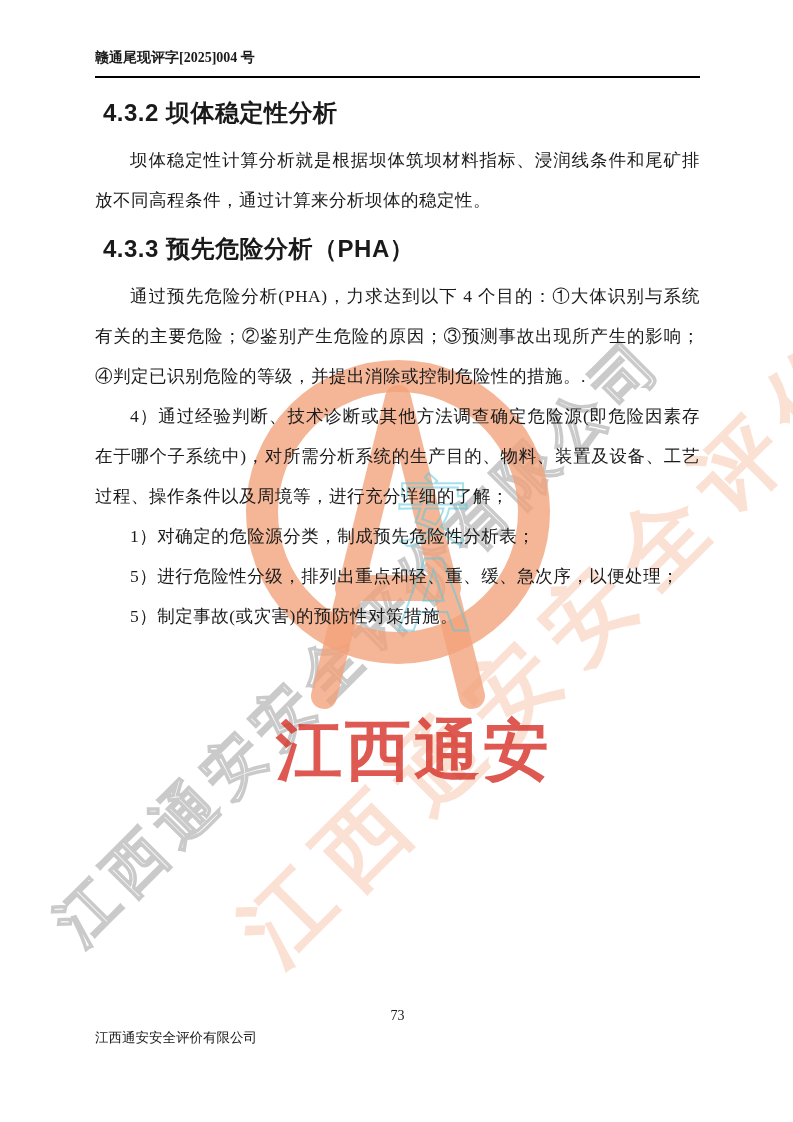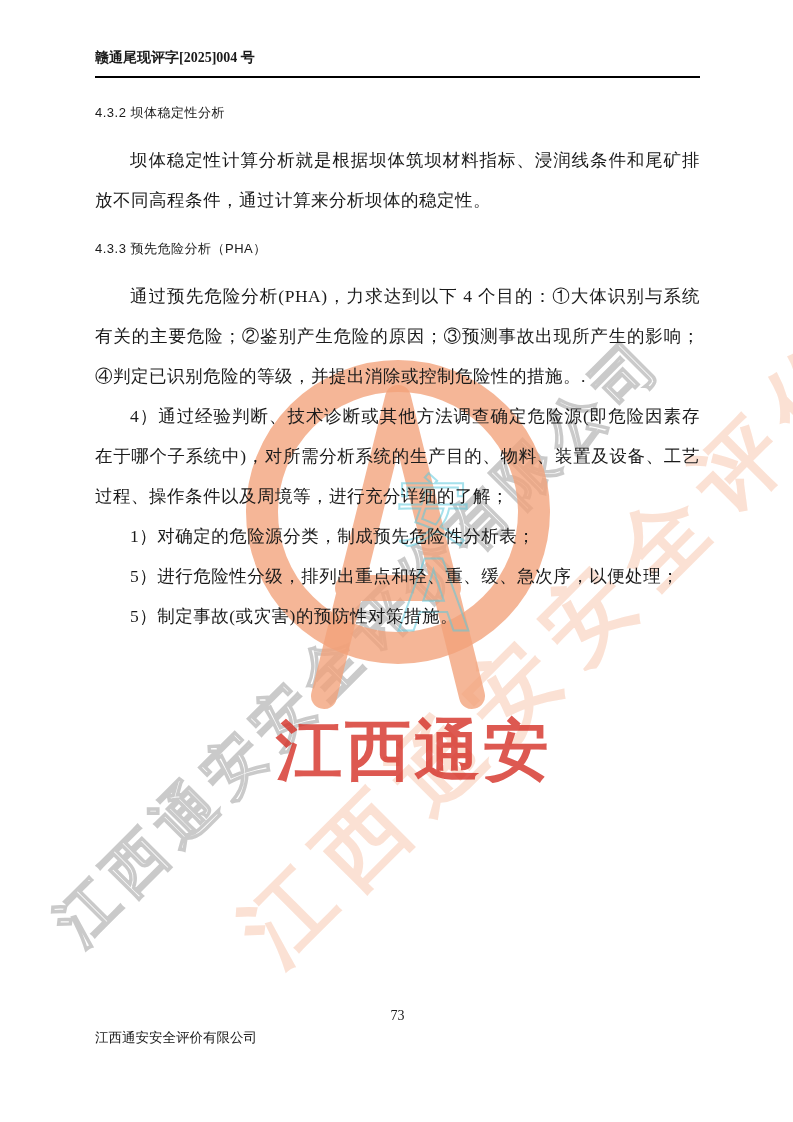--- a/index.html
+++ b/index.html
@@ -79,24 +79,24 @@
     font-size: 14px;
     padding-bottom: 9px;
     border-bottom: 2px solid #000;
     line-height: 1.2;
   }
   .doc-header .hdr-left  { font-weight: normal; }
   .doc-header .hdr-right { font-weight: bold; padding-right: 40px; white-space: nowrap; }
 
   .sec-heading {
     font-family: "Liberation Sans", sans-serif;
-    font-weight: normal;
-    font-size: 13px;
+    font-weight: bold;
+    font-size: 24px;
     line-height: 26px;
-    margin: 0;
+    margin: 8px;
     letter-spacing: 0.5px;
   }
   .h-432 { margin-top: 22px; }
   .h-433 { margin-top: 16px; }
 
   .body-text p {
     margin: 0;
     font-size: 17.5px;
     line-height: 40px;
     text-indent: 2em;

